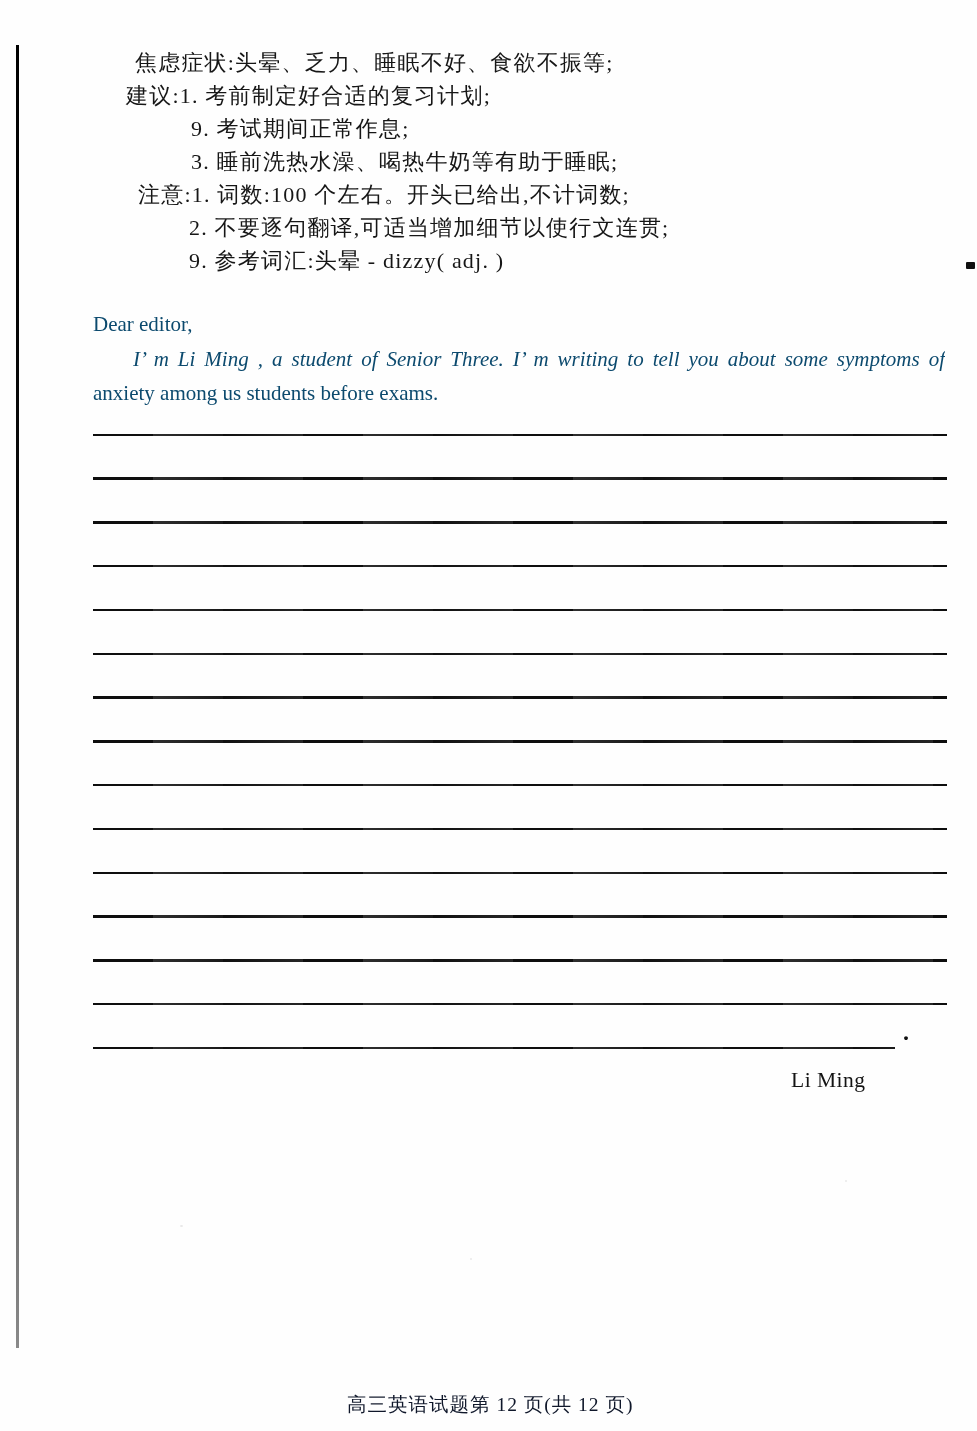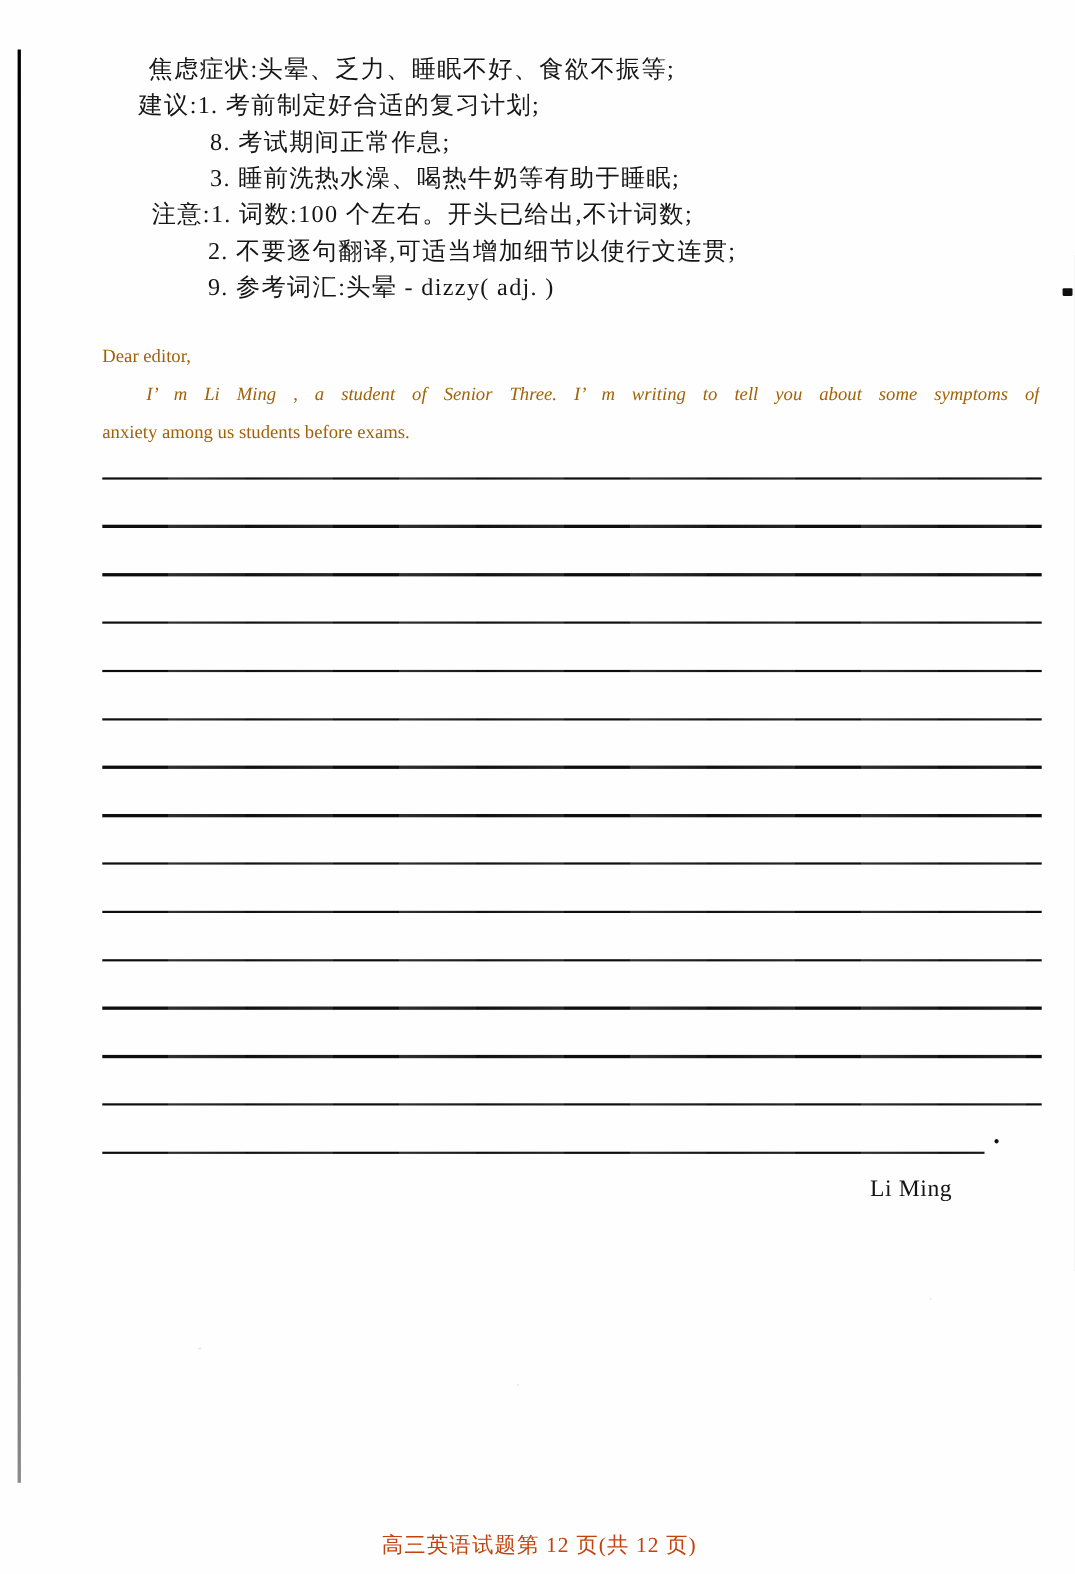--- a/index.html
+++ b/index.html
@@ -48,23 +48,23 @@
   .i2 { left: 126px; top: 82px; }
   .i3 { left: 191px; top: 115px; }
   .i4 { left: 191px; top: 148px; }
   .i5 { left: 126px; top: 181px; margin-left: 12px; }
   .i6 { left: 189px; top: 214px; }
   .i7 { left: 189px; top: 247px; }
 
   
   .eng {
     position: absolute;
-    font-size: 17px;
+    font-size: 21px;
     line-height: 26px;
-    color: #a16207;
+    color: #0c4a6e;
     white-space: nowrap;
   }
   .salutation { left: 93px; top: 311px; }
   .body-line1 {
     left: 133px; top: 346px;
     width: 812px;
     white-space: normal;
     text-align: justify;
     text-align-last: justify;
     overflow: hidden;
@@ -101,38 +101,38 @@
     color: #141414;
   }
 
   
   .footer {
     position: absolute;
     left: 347px; top: 1391px;
     font-size: 19.5px;
     letter-spacing: 1px;
     white-space: nowrap;
-    color: #c2410c;
+    color: #0f172a;
   }
 </style>
 </head>
 <body>
 
 <div class="page">
 
   <div class="scan-edge"></div>
   <div class="smudge"></div>
   <div class="speck s1"></div>
   <div class="speck s2"></div>
   <div class="speck s3"></div>
 
   <div>
     <div class="inst i1">焦虑症状:头晕、乏力、睡眠不好、食欲不振等;</div>
     <div class="inst i2">建议:1. 考前制定好合适的复习计划;</div>
-    <div class="inst i3">8. 考试期间正常作息;</div>
+    <div class="inst i3">9. 考试期间正常作息;</div>
     <div class="inst i4">3. 睡前洗热水澡、喝热牛奶等有助于睡眠;</div>
     <div class="inst i5">注意:1. 词数:100 个左右。开头已给出,不计词数;</div>
     <div class="inst i6">2. 不要逐句翻译,可适当增加细节以使行文连贯;</div>
     <div class="inst i7">9. 参考词汇:头晕 - dizzy( adj. )</div>
   </div>
 
   <div>
     <div class="eng salutation">Dear editor,</div>
     <div class="eng body-line1">I’ m Li Ming , a student of Senior Three. I’ m writing to tell you about some symptoms of</div>
     <div class="eng body-line2">anxiety among us students before exams.</div>

